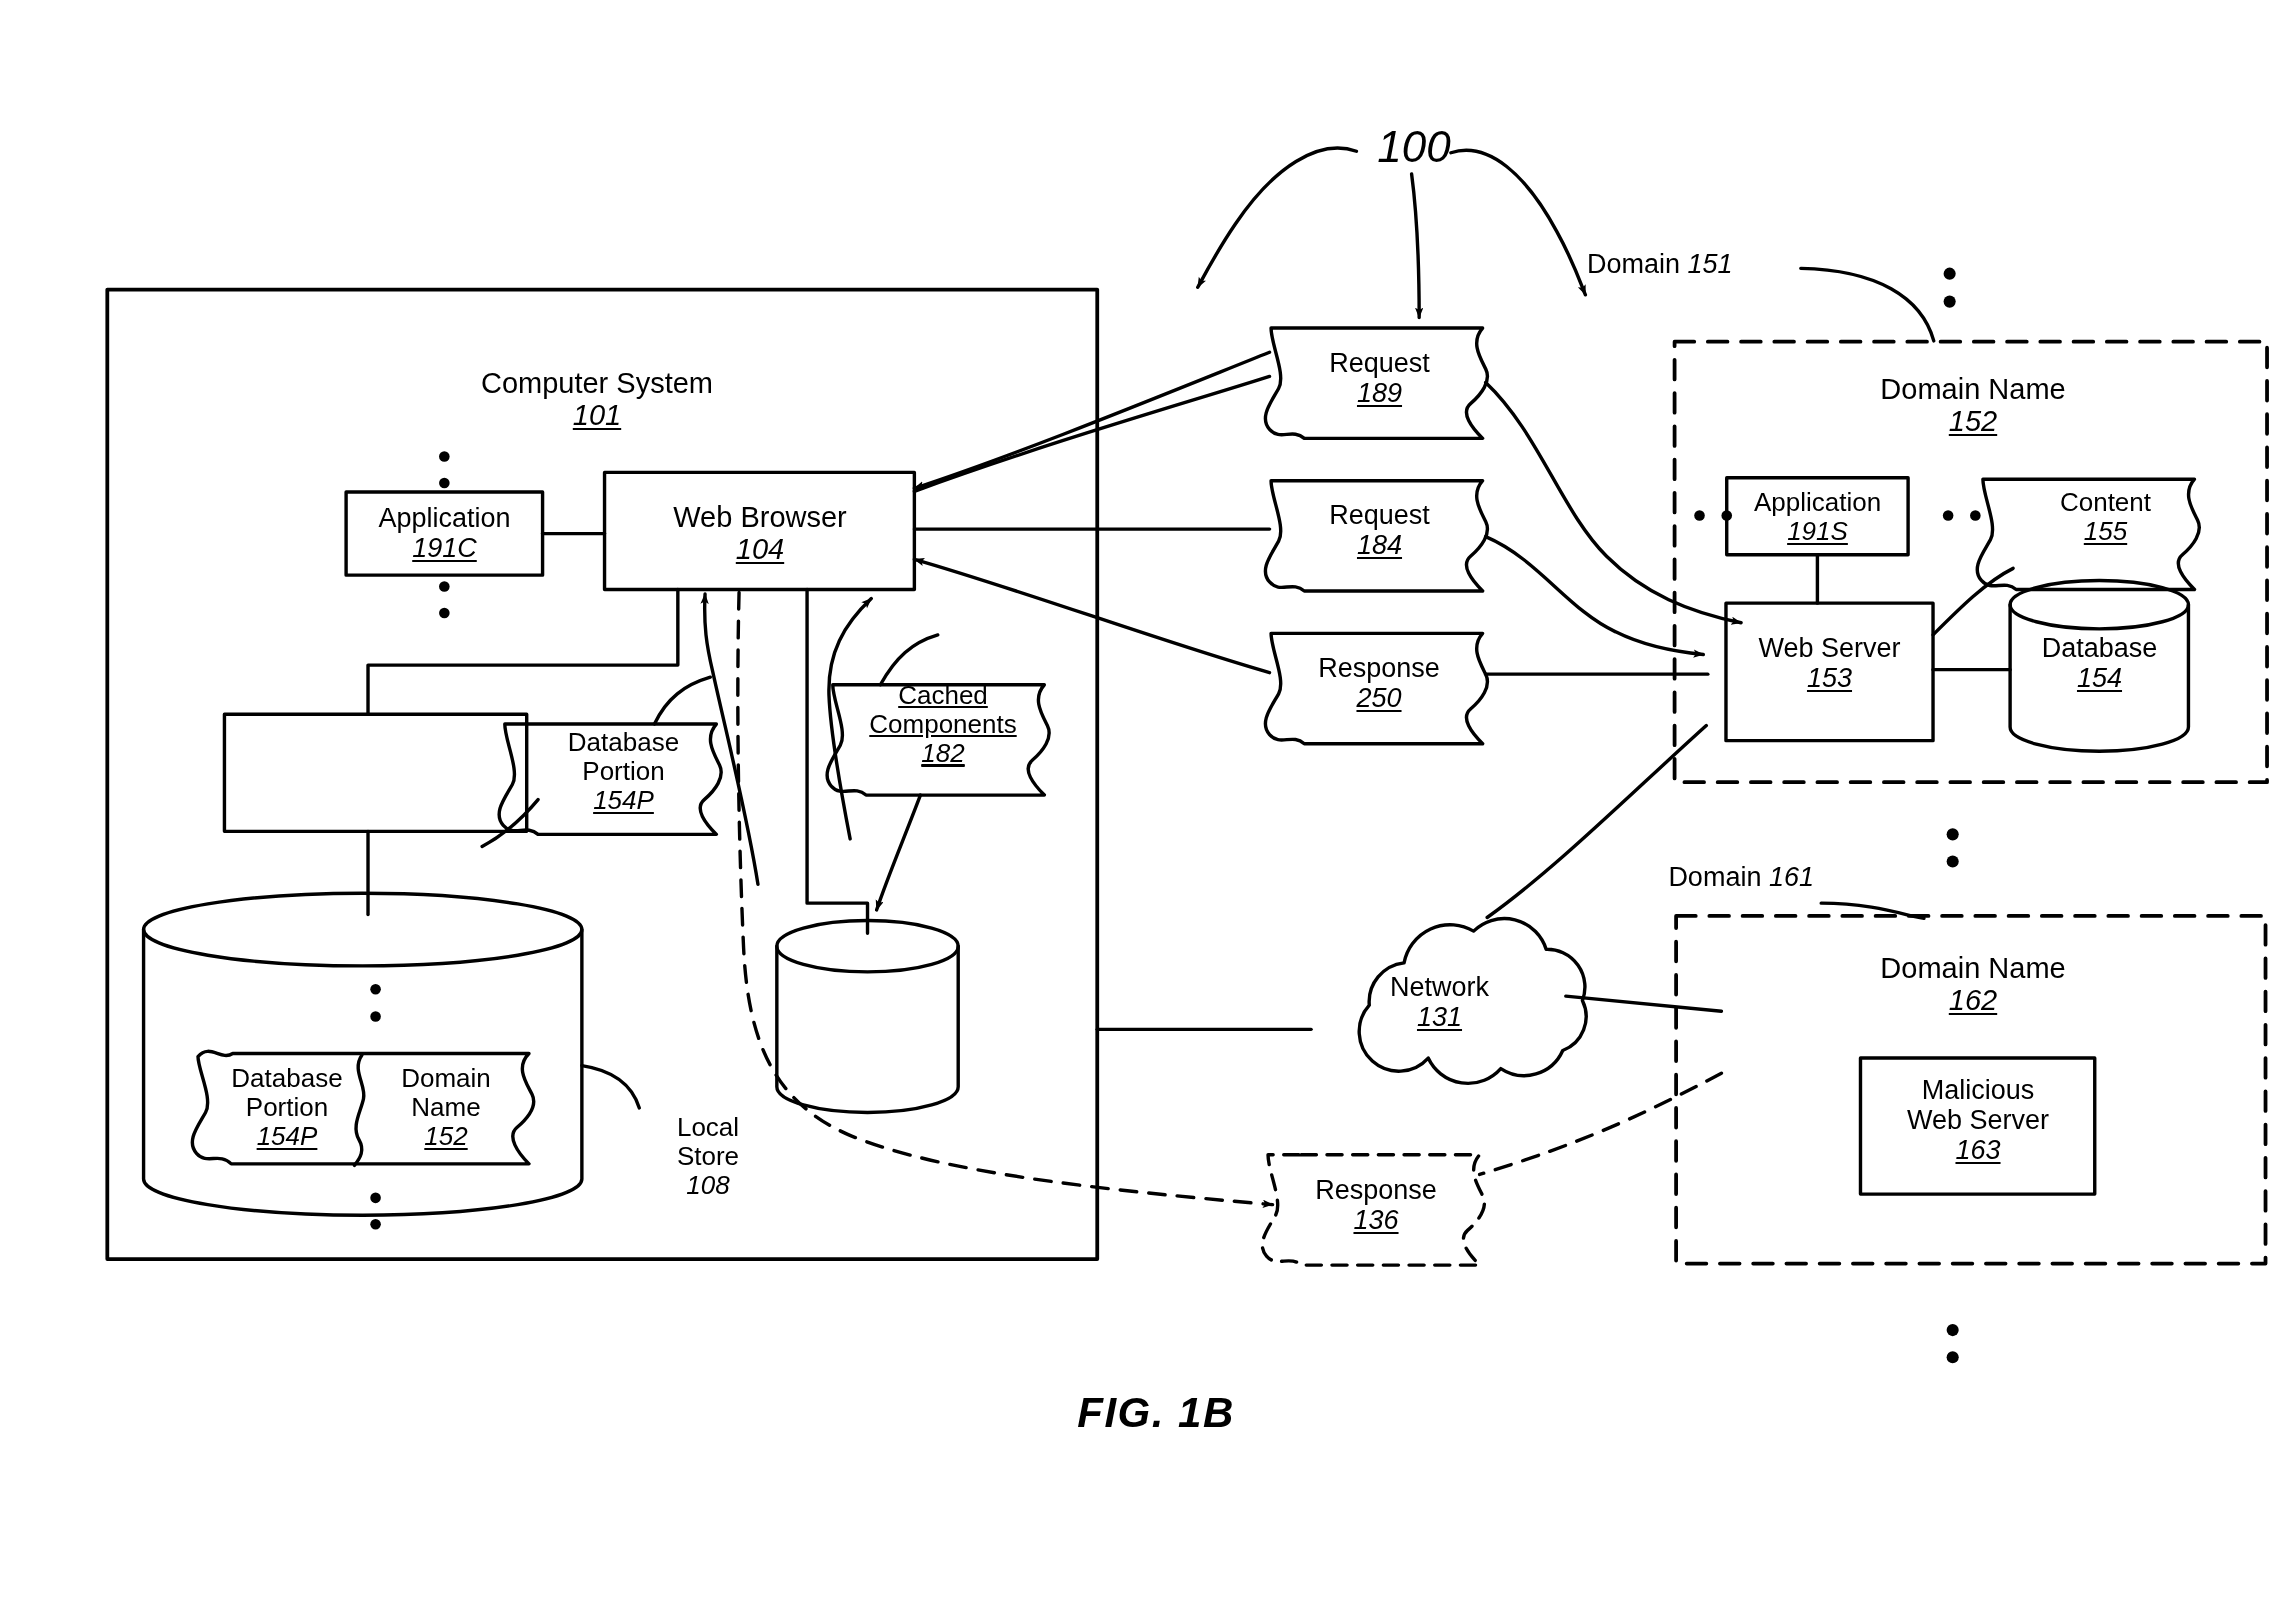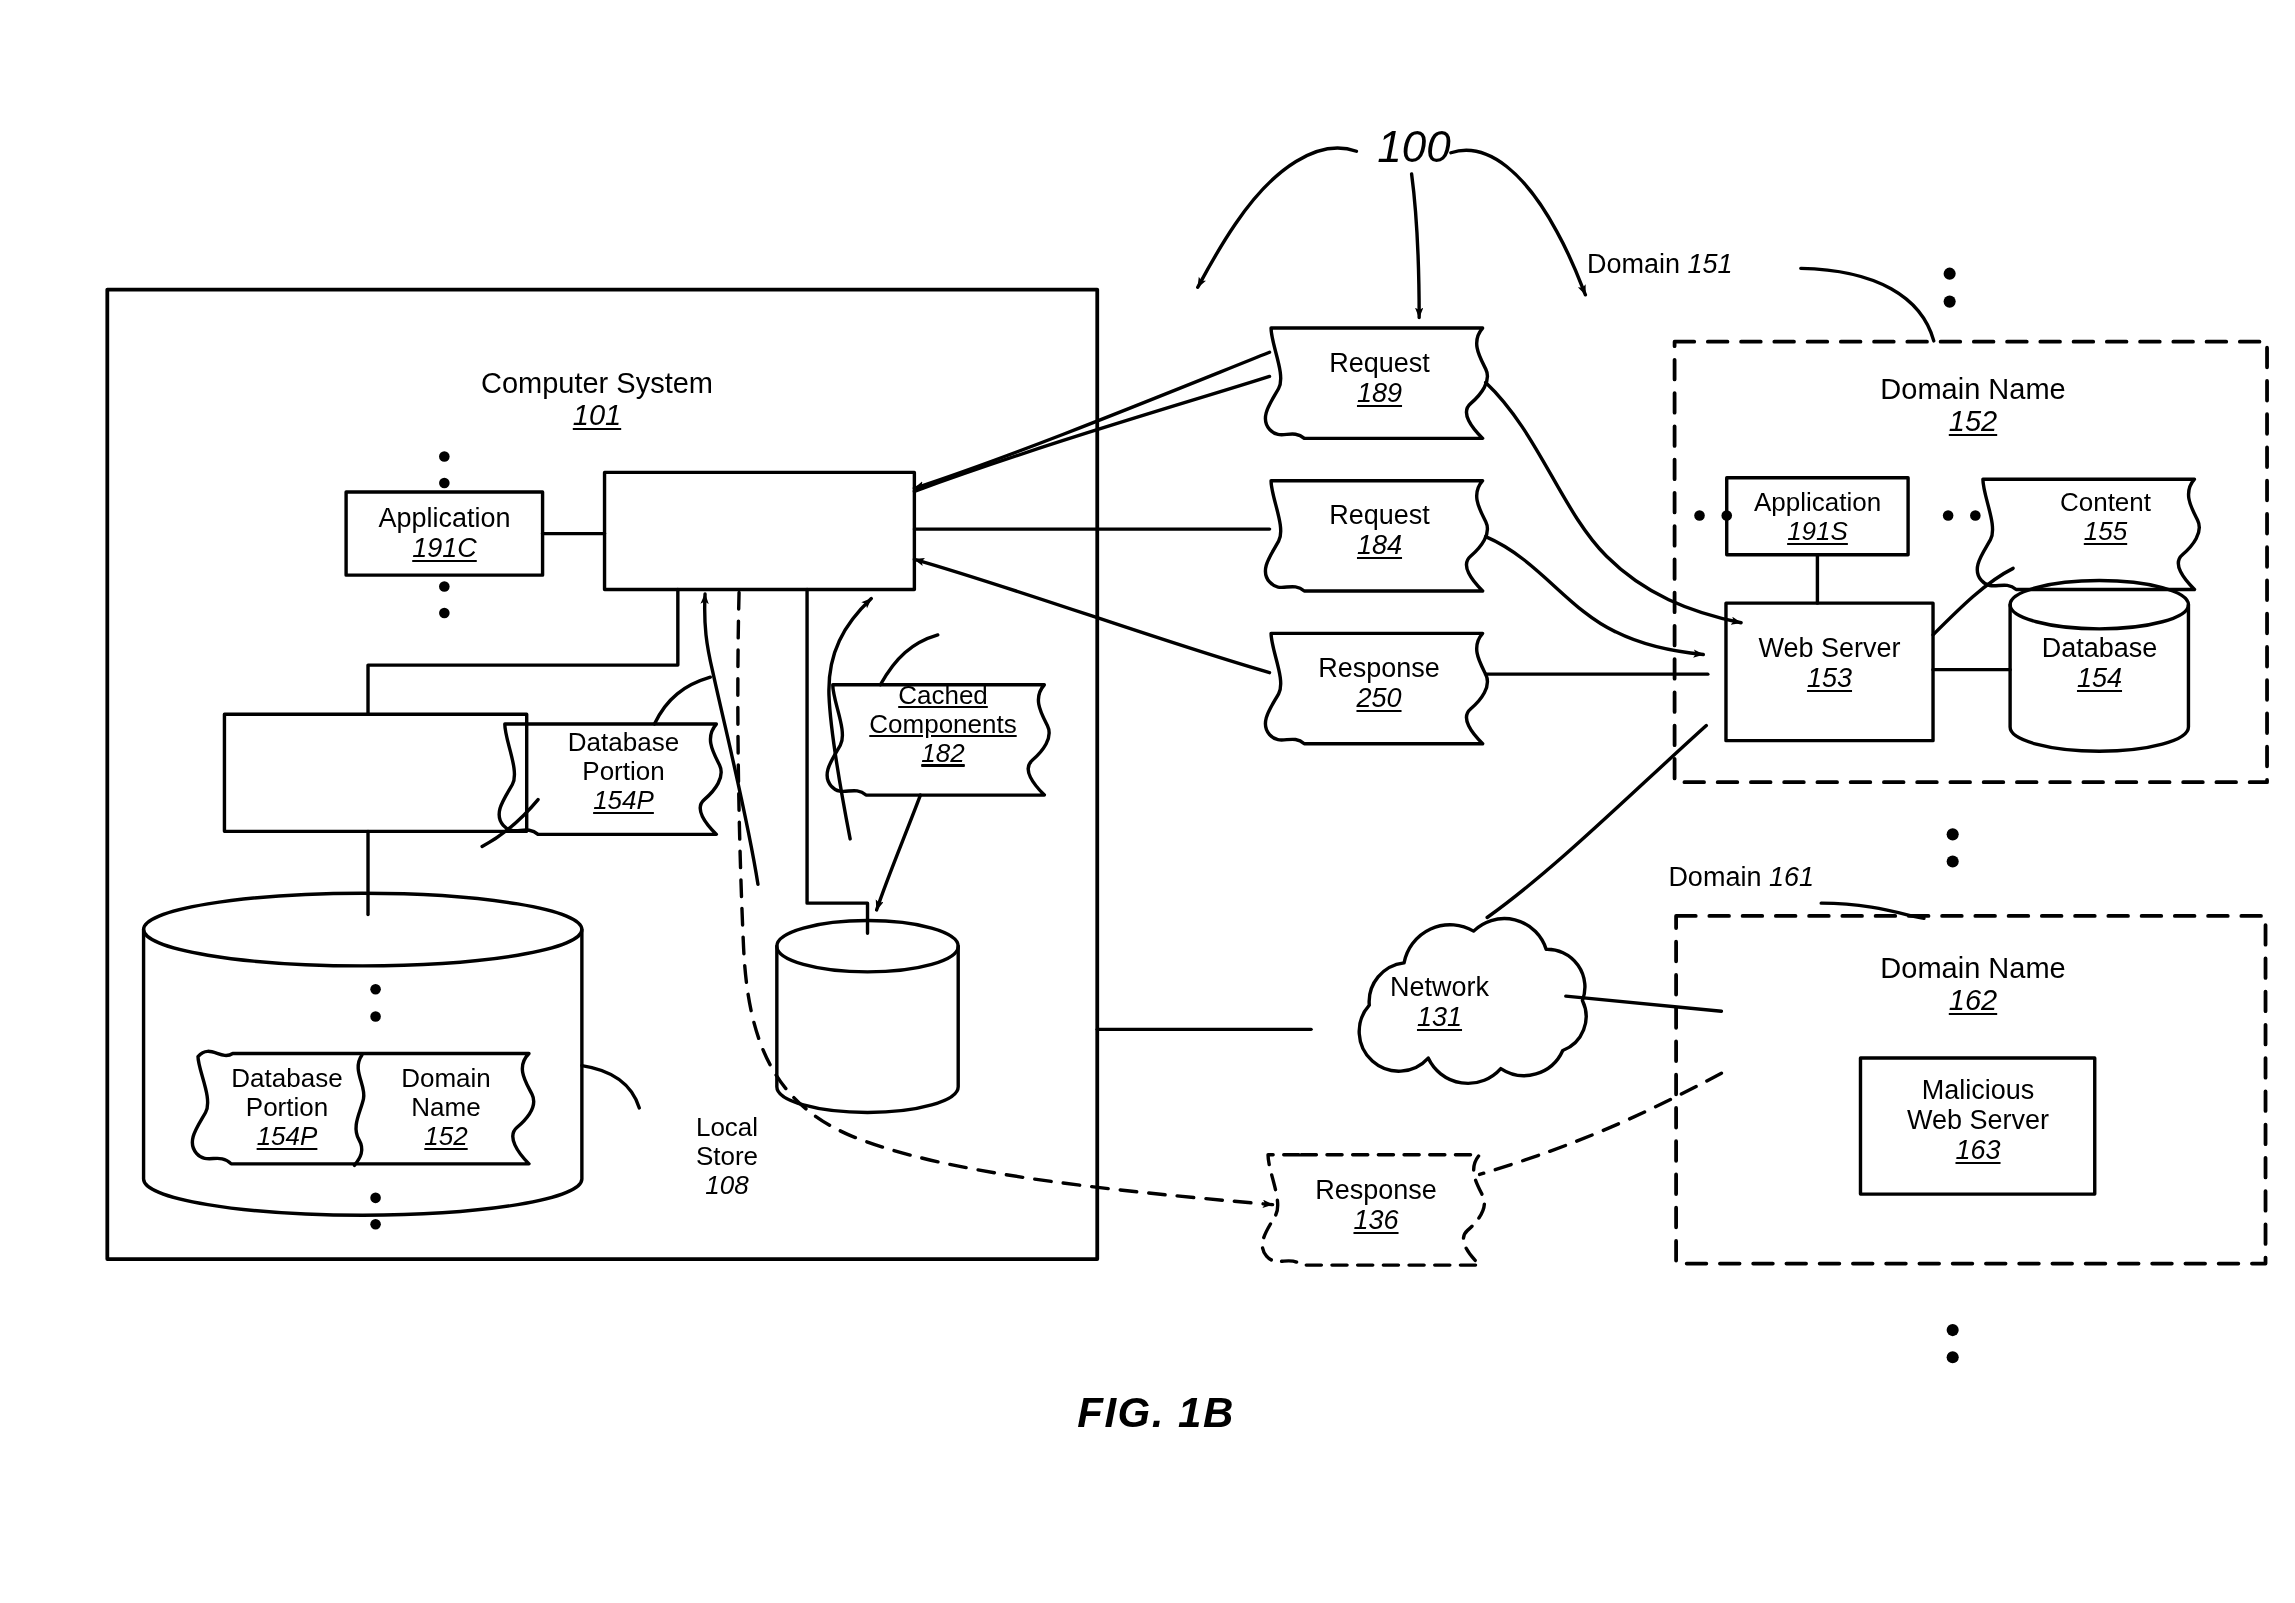--- a/index.html
+++ b/index.html
@@ -194,20 +194,24 @@
 <div class="lbl t38" style="left:461px;top:367px;width:272px;">
   <span>Computer System</span><br>
   <span class="ref">101</span>
 </div>
 
 <div class="lbl t36" style="left:346px;top:503px;width:197px;">
   <span>Application</span><br>
   <span class="ref">191C</span>
 </div>
 
+<div class="lbl t38" style="left:605px;top:501px;width:310px;">
+  <span>Web Browser</span><br>
+  <span class="ref">104</span>
+</div>
 
 
 <div class="lbl t34" style="left:529px;top:728px;width:189px;">
   <span>Database</span><br>
   <span>Portion</span><br>
   <span class="ref">154P</span>
 </div>
 
 <div class="lbl t34" style="left:837px;top:681px;width:212px;text-decoration:underline;">
   <span>Cached</span><br>
@@ -221,21 +225,21 @@
   <span>Portion</span><br>
   <span class="ref">154P</span>
 </div>
 
 <div class="lbl t34" style="left:374px;top:1064px;width:144px;">
   <span>Domain</span><br>
   <span>Name</span><br>
   <span class="ref">152</span>
 </div>
 
-<div class="lbl t34" style="left:663px;top:1113px;width:128px;text-align:center;">
+<div class="lbl t34" style="left:644px;top:1113px;width:128px;text-align:center;">
   <span>Local</span><br>
   <span>Store</span><br>
   <span class="refnu">108</span>
 </div>
 
 <div class="lbl t36" style="left:1285px;top:348px;width:189px;">
   <span>Request</span><br>
   <span class="ref">189</span>
 </div>
 

